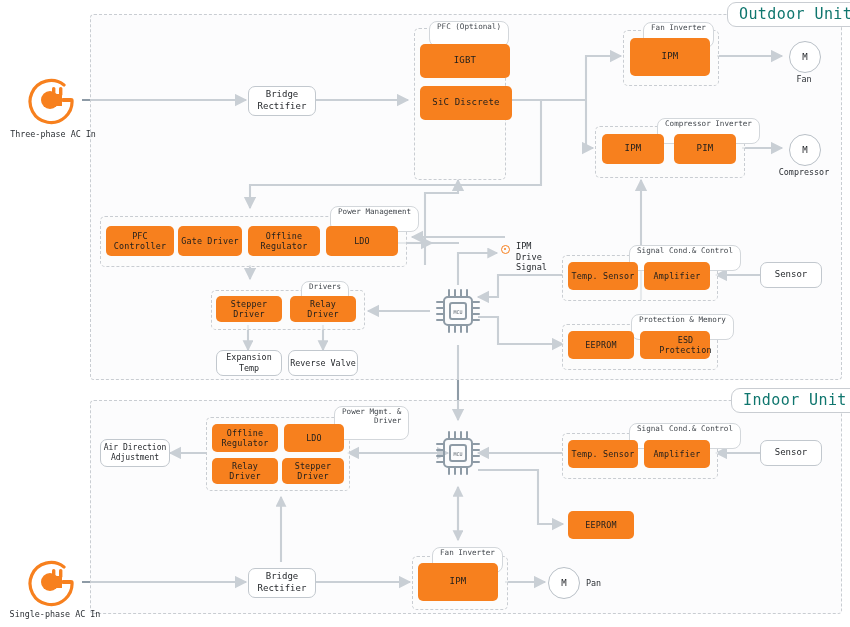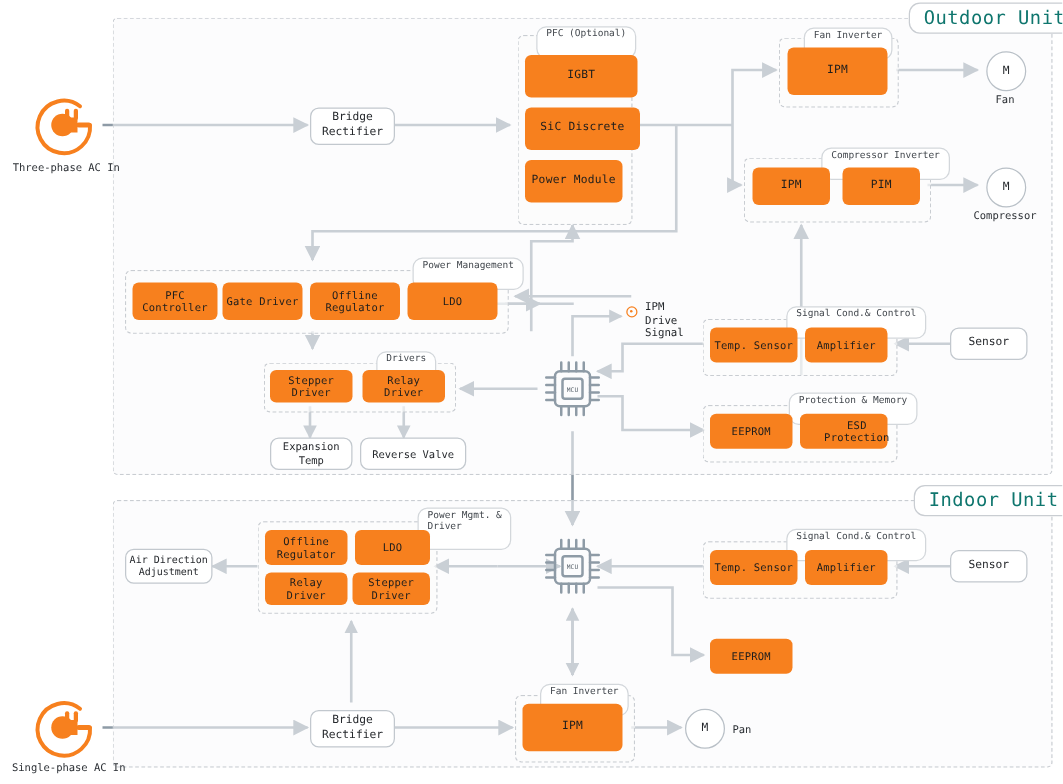--- a/index.html
+++ b/index.html
@@ -45,21 +45,21 @@
   .group-label{
     position:absolute;
     background:#ffffff;
     border:1px solid #d3d7db;
     border-radius:8px;
     padding:1px 7px 14px 7px;
     font-size:7.6px;
     color:#43484e;
     white-space:nowrap;
     line-height:1.15;
-    text-align:left;
+    text-align:right;
   }
 
   
   .blk{
     position:absolute;
     background:#F7801E;
     border-radius:5px;
     color:#1d1d1d;
     font-size:9px;
     display:flex;
@@ -240,21 +240,20 @@
   </div>
   <div class="cap" style="left:3px;top:129px;width:100px;">Three-phase AC In</div>
 
   <div class="wblk" style="left:248px;top:86px;width:68px;height:30px;white-space:pre;">Bridge
 Rectifier</div>
 
   <div class="group" style="left:414px;top:28px;width:90px;height:150px;"></div>
   <div class="group-label" style="left:429px;top:21px;">PFC (Optional)</div>
   <div class="blk" style="left:420px;top:44px;width:90px;height:34px;">IGBT</div>
   <div class="blk" style="left:420px;top:86px;width:92px;height:34px;">SiC Discrete</div>
-  <div class="blk" style="left:420px;top:128px;width:78px;height:34px;">Power Module</div>
 
   <div class="group" style="left:623px;top:30px;width:94px;height:54px;"></div>
   <div class="group-label" style="left:643px;top:22px;">Fan Inverter</div>
   <div class="blk" style="left:630px;top:38px;width:80px;height:38px;">IPM</div>
   <div class="motor" style="left:789px;top:41px;">M</div>
   <div class="cap" style="left:779px;top:74px;width:50px;">Fan</div>
 
   <div class="group" style="left:595px;top:126px;width:148px;height:50px;"></div>
   <div class="group-label" style="left:657px;top:118px;">Compressor Inverter</div>
   <div class="blk" style="left:602px;top:134px;width:62px;height:30px;">IPM</div>
@@ -269,21 +268,21 @@
   <div class="blk sm" style="left:248px;top:226px;width:72px;height:30px;white-space:pre;">Offline
 Regulator</div>
   <div class="blk sm" style="left:326px;top:226px;width:72px;height:30px;">LDO</div>
 
   <div class="group" style="left:211px;top:290px;width:152px;height:38px;"></div>
   <div class="group-label" style="left:301px;top:281px;">Drivers</div>
   <div class="blk sm" style="left:216px;top:296px;width:66px;height:26px;">Stepper Driver</div>
   <div class="blk sm" style="left:290px;top:296px;width:66px;height:26px;">Relay Driver</div>
   <div class="wblk" style="left:216px;top:350px;width:66px;height:26px;white-space:pre;font-size:8.4px;">Expansion
 Temp</div>
-  <div class="wblk" style="left:288px;top:350px;width:85px;height:26px;font-size:8.4px;">Reverse Valve</div>
+  <div class="wblk" style="left:288px;top:350px;width:70px;height:26px;font-size:8.4px;">Reverse Valve</div>
 
   <div class="mcu" style="left:432px;top:285px;">
     <svg viewBox="0 0 52 52" width="52" height="52">
       <g fill="none" stroke="#8e9ba6" stroke-width="2" stroke-linejoin="round" stroke-linecap="round">
         <rect x="12" y="12" width="28" height="28" rx="4"></rect>
         <rect x="18" y="18" width="16" height="16" rx="2"></rect>
         <path d="M17,12 L17,5 M23,12 L23,5 M29,12 L29,5 M35,12 L35,5"></path>
         <path d="M17,40 L17,47 M23,40 L23,47 M29,40 L29,47 M35,40 L35,47"></path>
         <path d="M12,17 L5,17 M12,23 L5,23 M12,29 L5,29 M12,35 L5,35"></path>
         <path d="M40,17 L47,17 M40,23 L47,23 M40,29 L47,29 M40,35 L47,35"></path>

